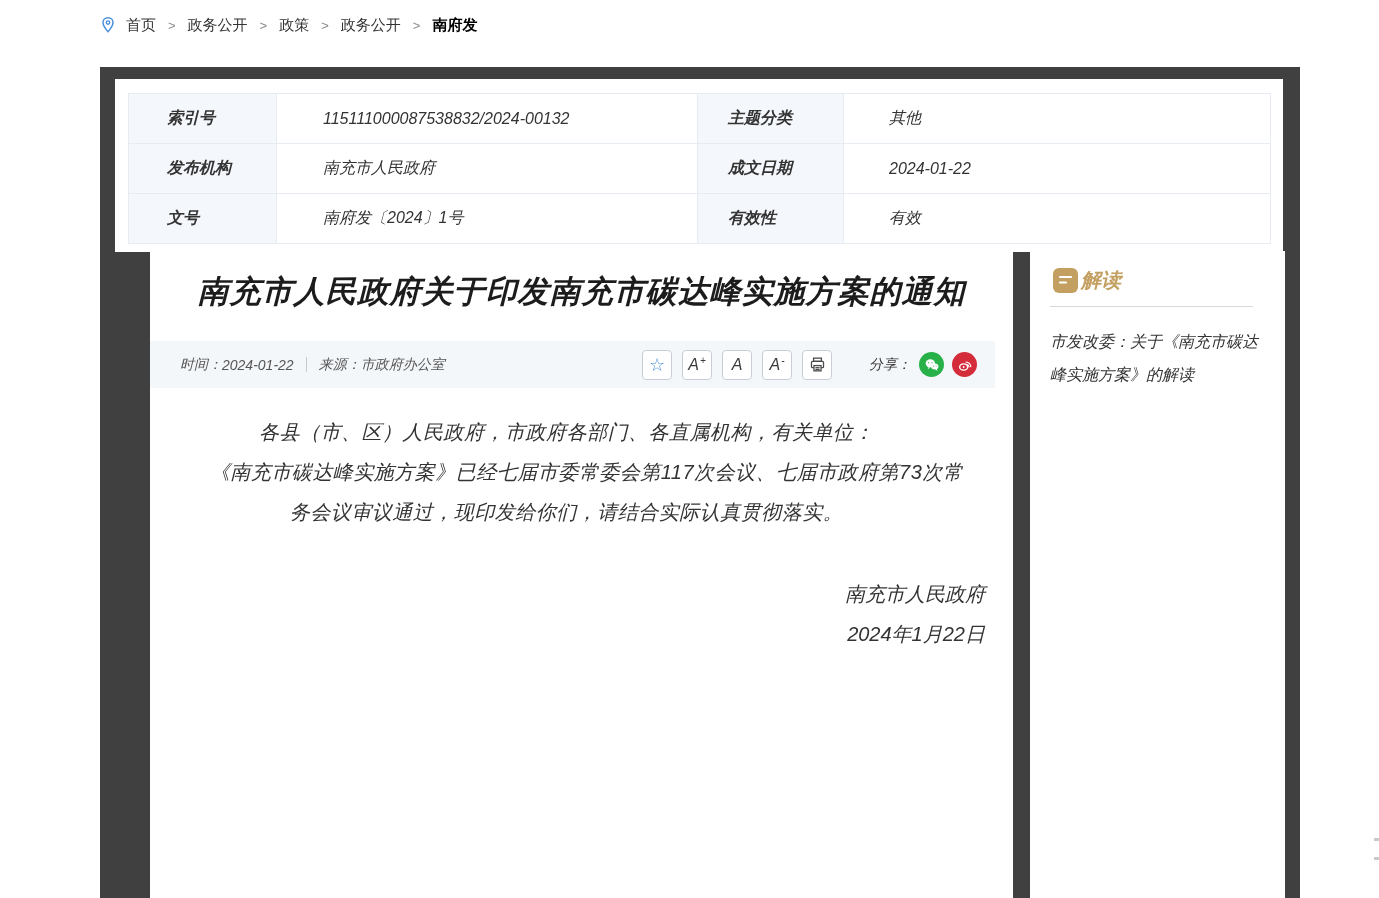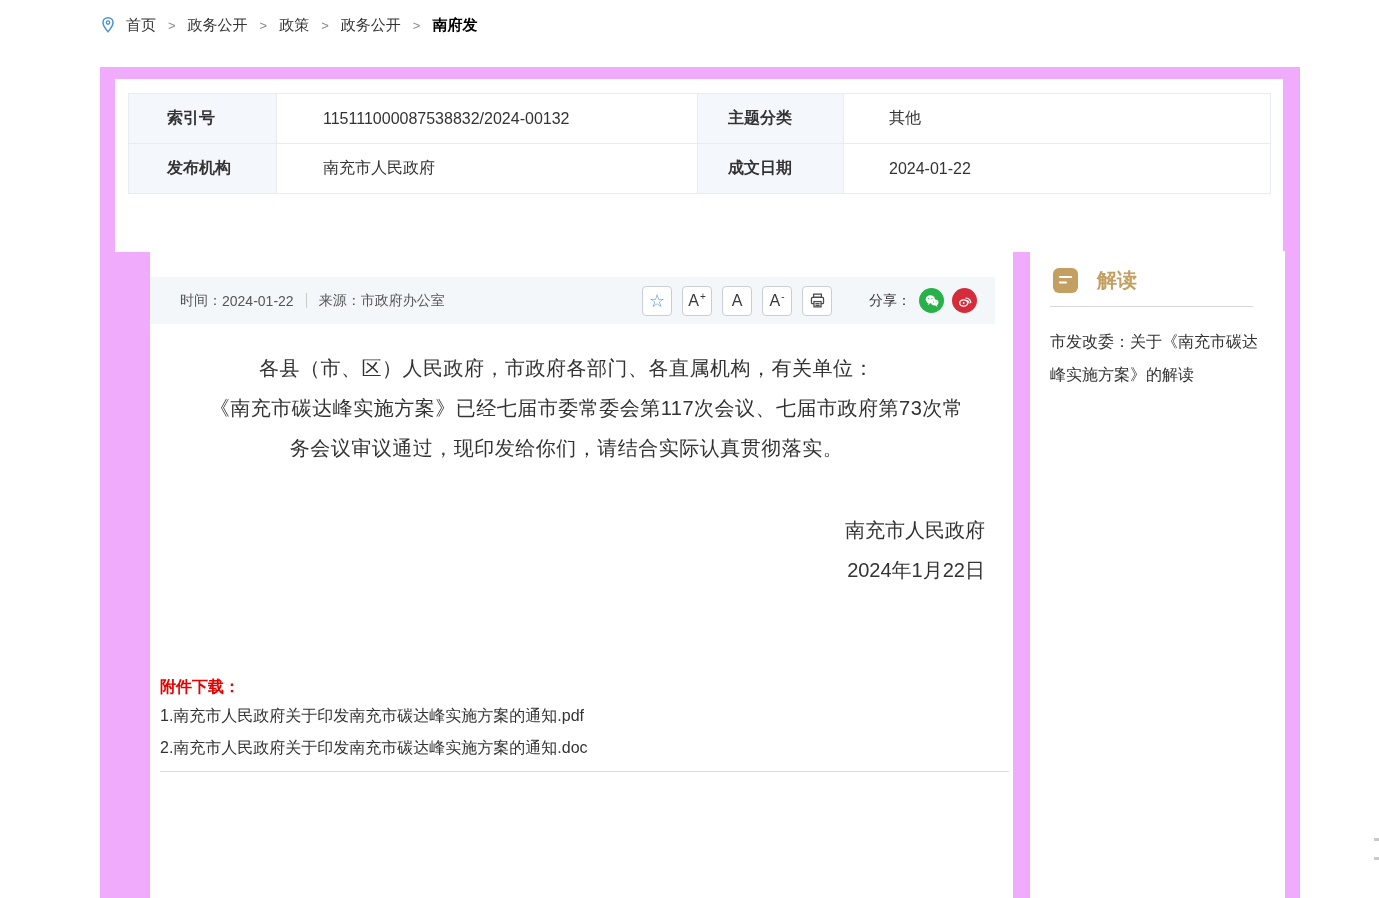--- a/index.html
+++ b/index.html
@@ -11,21 +11,21 @@
   
   .breadcrumb { position:absolute; left:100px; top:12px; height:26px;
     display:flex; align-items:center; font-size:15px; color:#333; }
   .crumb { margin:12px 6px; cursor:pointer; white-space:nowrap; }
   .crumb-sep { color:#8a8a8a; font-size:13px; margin:0 6px; }
   .crumb-current { font-weight:bold; color:#000; }
   .pin-wrap { display:flex; align-items:center; margin-right:4px; }
 
   
   .wrapper { position:absolute; left:100px; top:67px; width:1200px; height:831px;
-    background:#f0abfc; }
+    background:#404040;font-style:italic; }
 
   
   .table-card { position:absolute; left:15px; top:12px; width:1168px; height:173px; background:#fff; }
   table.info { position:absolute; left:13px; top:14px; width:1142px;
     border-collapse:collapse; table-layout:fixed; }
   table.info td { border:1px solid #e7ecf2; height:50px; font-size:16px; color:#333;
     overflow:hidden; white-space:nowrap; }
   td.lbl { background:#f4f7fb; font-weight:bold; }
   td.c1 { padding-left:38px; } td.c2 { padding-left:46px; }
   td.c3 { padding-left:30px; } td.c4 { padding-left:45px; }
@@ -57,21 +57,21 @@
 
   .attachments { margin:87px 4px 0 10px; }
   .attach-title { color:#e60000; font-weight:bold; font-size:16px; line-height:20px; }
   .attach-item { font-size:16px; color:#333; line-height:30px; cursor:pointer; }
   .attach-item.first { margin-top:4px; }
   .attach-item.second { margin-top:2px; }
   .attach-divider { border-top:1px solid #dcdcdc; margin-top:8px; }
 
   
   .sidebar { position:absolute; left:930px; top:184px; width:255px; bottom:0; background:#fff; }
-  .sidebar-header { display:flex; align-items:center; gap:18px; padding:16px 0 0 22px; }
+  .sidebar-header { display:flex; align-items:center; gap:2px; padding:16px 0 0 22px; }
   .sidebar-title { color:#c3a061; font-weight:bold; font-size:20px; }
   .sidebar-divider { border-top:1px solid #d8d8d8; margin:12px 32px 0 20px; }
   .sidebar-link { margin:18px 23px 0 20px; font-size:16px; line-height:33px;
     color:#333; cursor:pointer; }
 
   
   .edge-widget { position:absolute; right:0; top:832px; width:7px; height:50px;
     overflow:hidden; }
   .edge-widget i { display:block; width:5px; height:3px; background:#c9c9c9;
     margin:6px 0 16px 2px; }
@@ -113,25 +113,32 @@
         <td class="c2">115111000087538832/2024-00132</td>
         <td class="lbl c3">主题分类</td>
         <td class="c4">其他</td>
       </tr>
       <tr>
         <td class="lbl c1">发布机构</td>
         <td class="c2">南充市人民政府</td>
         <td class="lbl c3">成文日期</td>
         <td class="c4">2024-01-22</td>
       </tr>
+      <tr>
+        <td class="lbl c1">文号</td>
+        <td class="c2">南府发〔2024〕1号</td>
+        <td class="lbl c3">有效性</td>
+        <td class="c4">有效</td>
+      </tr>
     </tbody>
       </table>
   </div>
 
   <div class="article">
+    <h1 class="page-title">南充市人民政府关于印发南充市碳达峰实施方案的通知</h1>
 
     <div class="meta-bar">
       <span>时间：</span>
       <span>2024-01-22</span>
       <span class="meta-sep"></span>
       <span>来源：</span>
       <span>市政府办公室</span>
 
       <div class="tool-group">
         <div class="tool-btn">
@@ -185,26 +192,20 @@
     <div class="body-text">
       <p>各县（市、区）人民政府，市政府各部门、各直属机构，有关单位：</p>
       <p class="indent">《南充市碳达峰实施方案》已经七届市委常委会第117次会议、七届市政府第73次常务会议审议通过，现印发给你们，请结合实际认真贯彻落实。</p>
     </div>
 
     <div class="signature">
       <div>南充市人民政府</div>
       <div>2024年1月22日</div>
     </div>
 
-    <div class="attachments">
-      <div class="attach-title">附件下载：</div>
-      <div class="attach-item first">1.南充市人民政府关于印发南充市碳达峰实施方案的通知.pdf</div>
-      <div class="attach-item second">2.南充市人民政府关于印发南充市碳达峰实施方案的通知.doc</div>
-      <div class="attach-divider"></div>
-    </div>
   </div>
 
   <aside class="sidebar">
     <div class="sidebar-header">
       <svg width="27" height="27" viewBox="0 0 27 27">
         <rect x="1" y="1" width="25" height="25" rx="6" fill="#c3a061"></rect>
         <line x1="8" y1="10" x2="19" y2="10" stroke="#fff" stroke-width="2.2" stroke-linecap="round"></line>
         <line x1="8" y1="15.5" x2="14" y2="15.5" stroke="#fff" stroke-width="2.2" stroke-linecap="round"></line>
       </svg>
       <span class="sidebar-title">解读</span>

